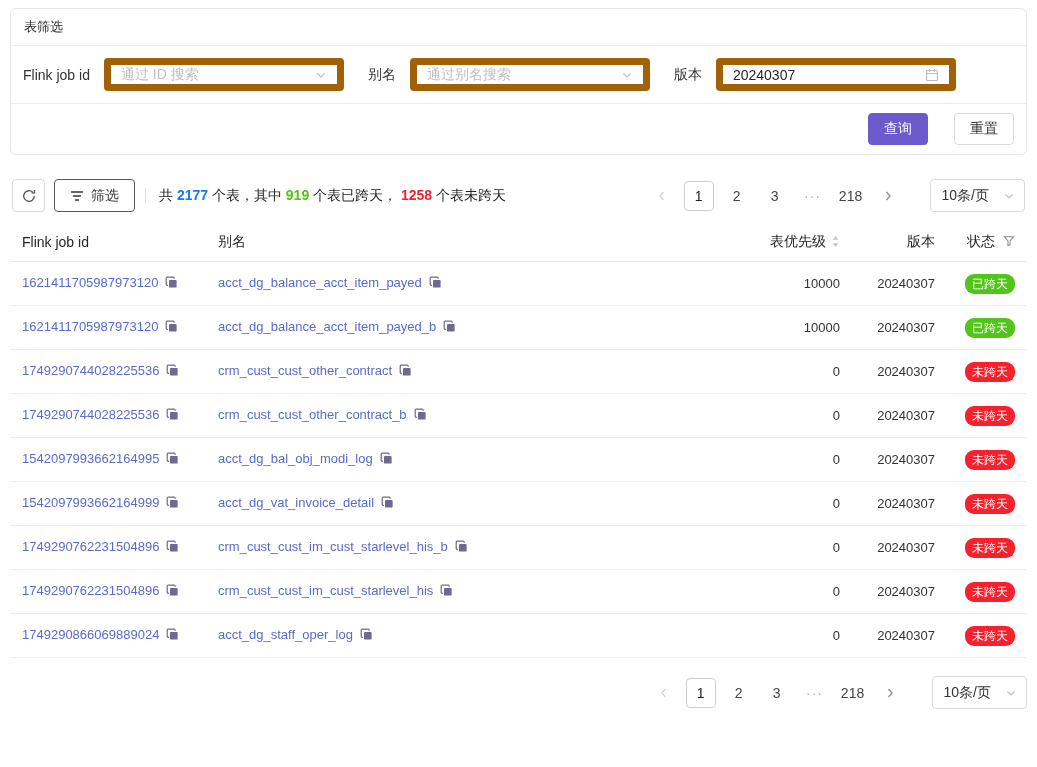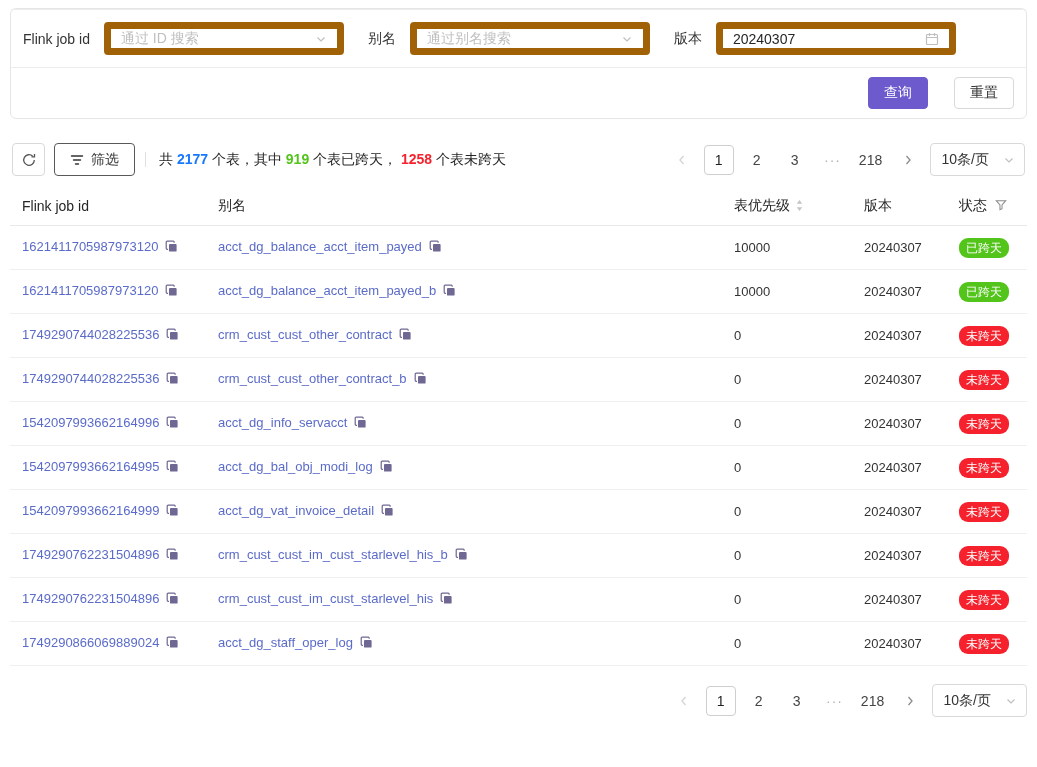--- a/index.html
+++ b/index.html
@@ -34,43 +34,44 @@
   .c-danger{color:var(--danger)}
   .spacer{flex:1}
 
   
   .pagination{display:flex;align-items:center;gap:8px;font-size:14px;color:#555}
   .pg-btn{width:28px;height:30px;display:inline-flex;align-items:center;justify-content:center;color:#8c8c8c;cursor:pointer}
   .pg-btn.disabled{color:#d4d4d4;cursor:default}
   .pg-item{min-width:30px;height:30px;line-height:28px;text-align:center;border:1px solid transparent;border-radius:4px;cursor:pointer;color:#444}
   .pg-item.active{border-color:#cfcfcf;color:#1f1f1f;background:#fff}
   .pg-item.ellipsis{color:#b3b3b3;letter-spacing:1px}
-  .pg-size{height:33px;border:1px solid #d9d9d9;border-radius:4px;display:inline-flex;align-items:center;gap:14px;padding:0 9px 0 11px;cursor:pointer;color:#333;background:#fff;margin-left:0}
+  .pg-size{height:33px;border:1px solid #d9d9d9;border-radius:4px;display:inline-flex;align-items:center;gap:14px;padding:0 9px 0 11px;cursor:pointer;color:#333;background:#fff;margin-left:20px}
   .pg-size .chev{color:#bfbfbf;display:flex}
   .bottom-pagination{display:flex;justify-content:flex-end;margin-top:18px}
 
   
   table{width:100%;border-collapse:collapse}
   th{font-size:14px;font-weight:500;text-align:left;padding:5px 12px 10px;color:#262626;border-bottom:1px solid #e9e9e9;white-space:nowrap}
-  th.num,td.num{text-align:left}
+  th.num,td.num{text-align:right}
   td{font-size:13px;padding:0 12px;height:44px;border-bottom:1px solid #efefef;white-space:nowrap}
   .link{color:var(--link);text-decoration:none;cursor:pointer}
   .copy-icon{color:#6e6893;margin-left:7px;cursor:pointer;display:inline-block;vertical-align:-2px}
   .sort-icon{color:#c4c4c4;margin-left:5px;vertical-align:-2px;display:inline-block;cursor:pointer}
   .funnel-icon{color:#8c8c8c;margin-left:8px;vertical-align:-1px;display:inline-block;cursor:pointer}
   .badge{display:inline-block;color:#fff;font-size:12px;padding:4px 7px;border-radius:9px;line-height:1}
   .badge.success{background:var(--success)}
   .badge.danger{background:var(--danger)}
 </style>
 </head>
 <body>
 
 <div class="page">
 
   <section class="card">
+    <div class="card-title">表筛选</div>
     <div class="divider"></div>
     <div class="filter-row">
 
       <div class="field">
         <label>Flink job id</label>
         <div class="select">
           <span class="placeholder">通过 ID 搜索</span>
           <span class="field-icon">
             <svg viewBox="0 0 12 12" width="12" height="12">
                 <path d="M2.5 4.5 6 8l3.5-3.5" fill="none" stroke="currentColor" stroke-width="1.2"></path>
@@ -228,33 +229,20 @@
               </svg></span></td>
           <td><a class="link">crm_cust_cust_other_contract_b</a><span class="copy-icon"><svg viewBox="0 0 14 14" width="13" height="13">
                 <path d="M3.2 10H2.3a1 1 0 0 1-1-1V2.3a1 1 0 0 1 1-1h6.6a1 1 0 0 1 1 1V3" fill="none" stroke="currentColor" stroke-width="1.3"></path>
                 <rect x="4.3" y="4.3" width="8.2" height="8.2" rx="1" fill="currentColor"></rect>
               </svg></span></td>
           <td class="num">0</td>
           <td class="num">20240307</td>
           <td class="num"><span class="badge danger">未跨天</span></td>
         </tr>
         <tr>
-          <td><a class="link">1542097993662164996</a><span class="copy-icon"><svg viewBox="0 0 14 14" width="13" height="13">
-                <path d="M3.2 10H2.3a1 1 0 0 1-1-1V2.3a1 1 0 0 1 1-1h6.6a1 1 0 0 1 1 1V3" fill="none" stroke="currentColor" stroke-width="1.3"></path>
-                <rect x="4.3" y="4.3" width="8.2" height="8.2" rx="1" fill="currentColor"></rect>
-              </svg></span></td>
-          <td><a class="link">acct_dg_info_servacct</a><span class="copy-icon"><svg viewBox="0 0 14 14" width="13" height="13">
-                <path d="M3.2 10H2.3a1 1 0 0 1-1-1V2.3a1 1 0 0 1 1-1h6.6a1 1 0 0 1 1 1V3" fill="none" stroke="currentColor" stroke-width="1.3"></path>
-                <rect x="4.3" y="4.3" width="8.2" height="8.2" rx="1" fill="currentColor"></rect>
-              </svg></span></td>
-          <td class="num">0</td>
-          <td class="num">20240307</td>
-          <td class="num"><span class="badge danger">未跨天</span></td>
-        </tr>
-        <tr>
           <td><a class="link">1542097993662164995</a><span class="copy-icon"><svg viewBox="0 0 14 14" width="13" height="13">
                 <path d="M3.2 10H2.3a1 1 0 0 1-1-1V2.3a1 1 0 0 1 1-1h6.6a1 1 0 0 1 1 1V3" fill="none" stroke="currentColor" stroke-width="1.3"></path>
                 <rect x="4.3" y="4.3" width="8.2" height="8.2" rx="1" fill="currentColor"></rect>
               </svg></span></td>
           <td><a class="link">acct_dg_bal_obj_modi_log</a><span class="copy-icon"><svg viewBox="0 0 14 14" width="13" height="13">
                 <path d="M3.2 10H2.3a1 1 0 0 1-1-1V2.3a1 1 0 0 1 1-1h6.6a1 1 0 0 1 1 1V3" fill="none" stroke="currentColor" stroke-width="1.3"></path>
                 <rect x="4.3" y="4.3" width="8.2" height="8.2" rx="1" fill="currentColor"></rect>
               </svg></span></td>
           <td class="num">0</td>
           <td class="num">20240307</td>

